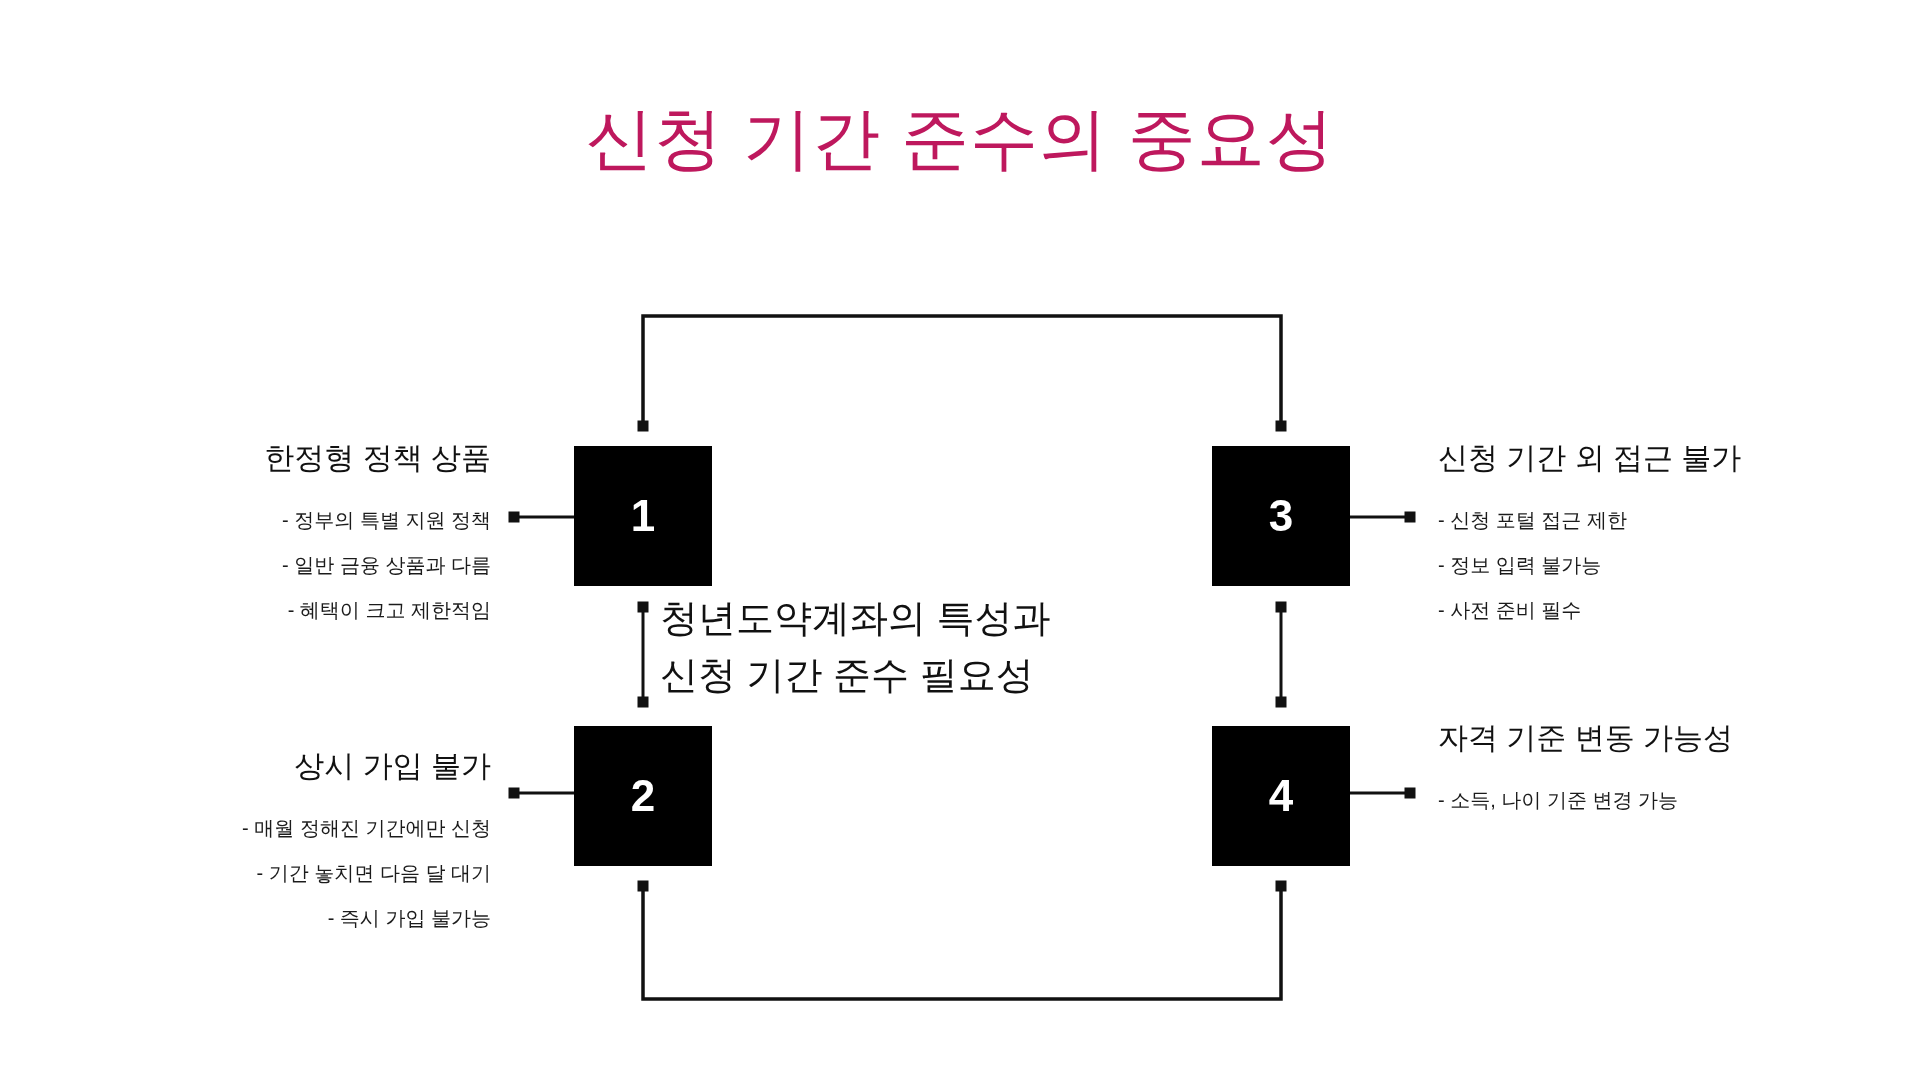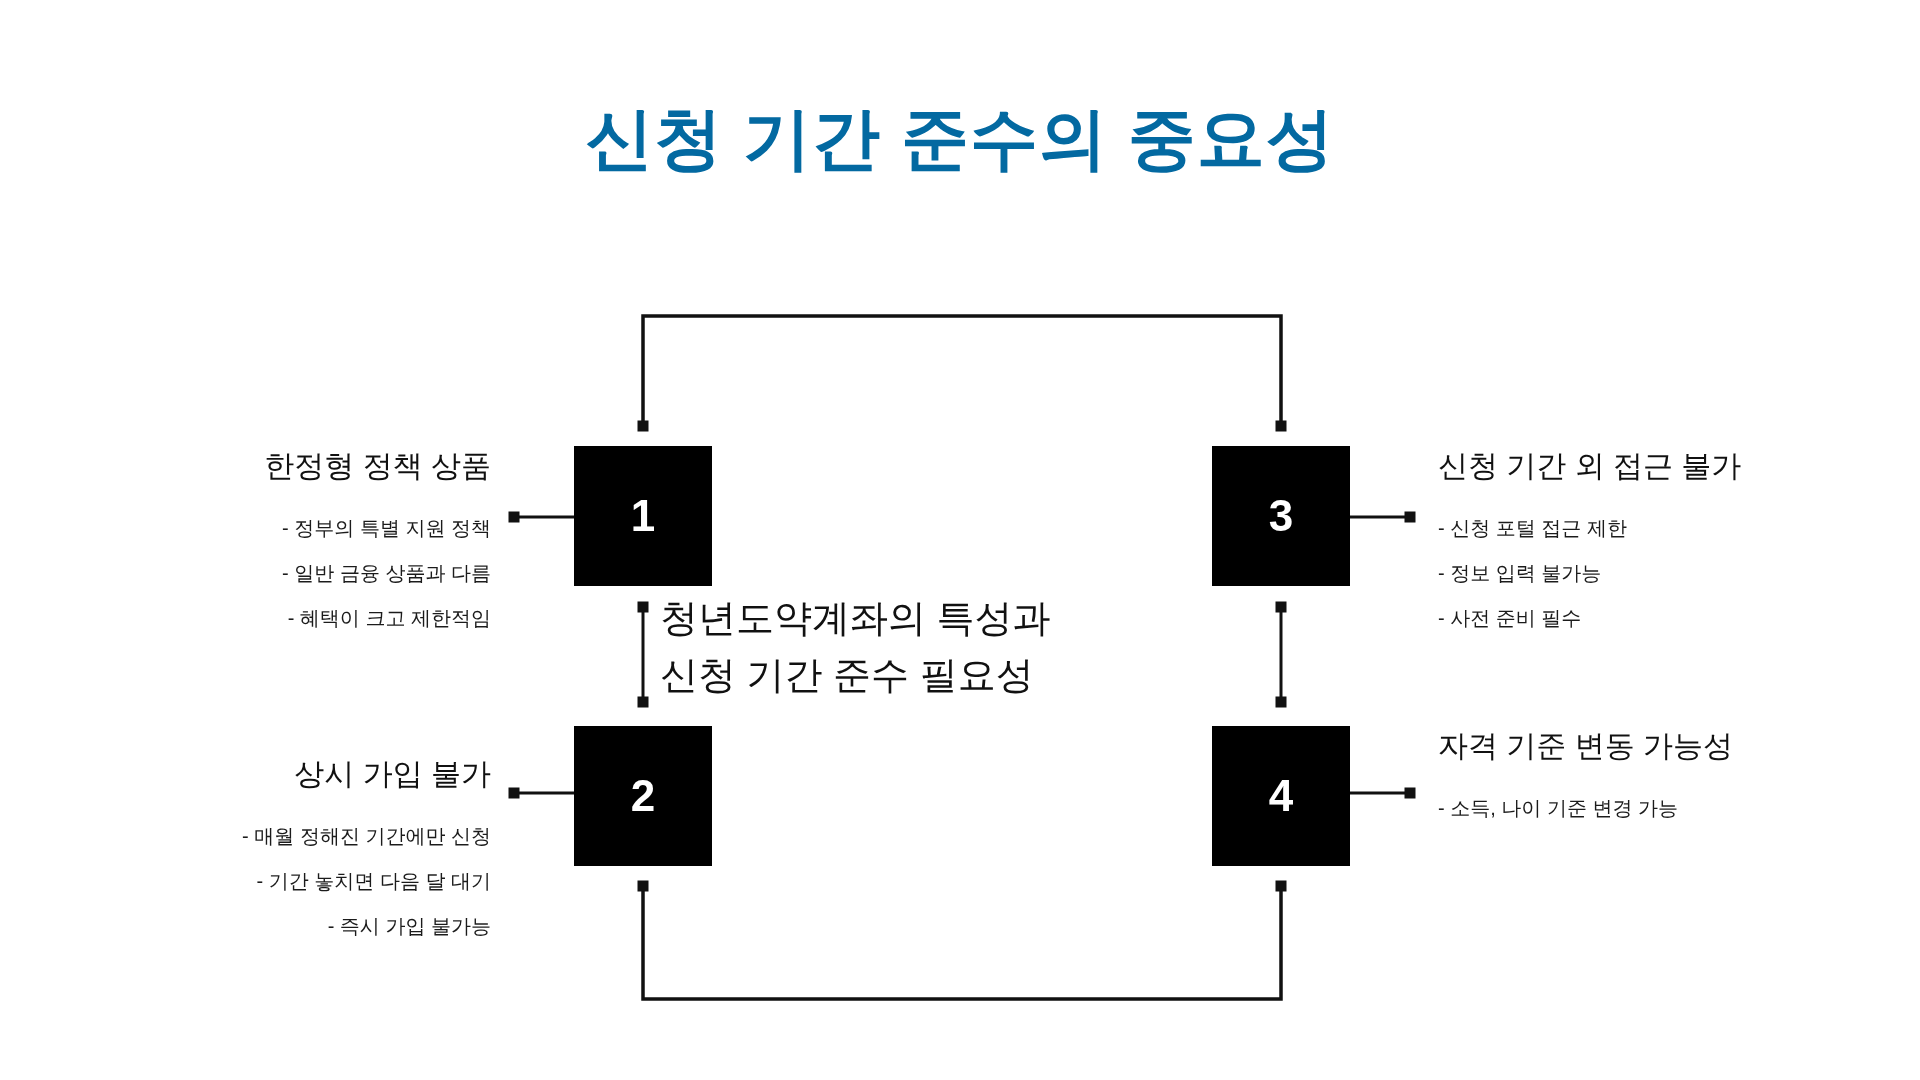--- a/index.html
+++ b/index.html
@@ -18,23 +18,23 @@
   }
   .page-title {
     position: absolute;
     top: 98px;
     left: 0;
     width: 1920px;
     margin: 0;
     text-align: center;
     font-size: 68px;
     line-height: 80px;
-    font-weight: 700;
+    font-weight: 400;
     letter-spacing: 1px;
-    color: #0369a1;
+    color: #be185d;
   }
   .connector-svg {
     position: absolute;
     top: 0;
     left: 0;
     width: 1920px;
     height: 1080px;
     pointer-events: none;
   }
   .node-box {
@@ -65,21 +65,21 @@
   .label-right { text-align: left; }
   .lg-1 { left: 121px;  top: 438px; }
   .lg-2 { left: 121px;  top: 746px; }
   .lg-3 { left: 1438px; top: 438px; }
   .lg-4 { left: 1438px; top: 718px; }
 
   .label-heading {
     font-size: 30px;
     font-weight: 500;
     line-height: 40px;
-    margin: 8px 0 20px 0;
+    margin: 0 0 20px 0;
     color: #111111;
     white-space: nowrap;
   }
   .label-bullet {
     font-size: 20px;
     font-weight: 400;
     line-height: 45px;
     color: #1b1b1b;
     white-space: nowrap;
   }

